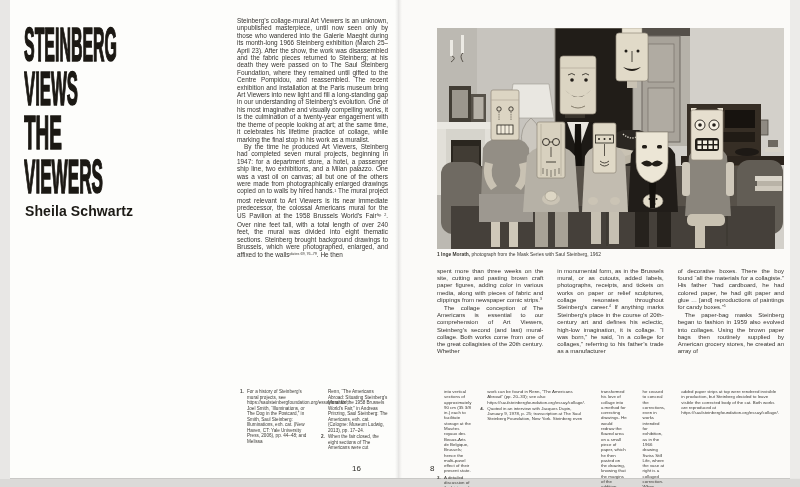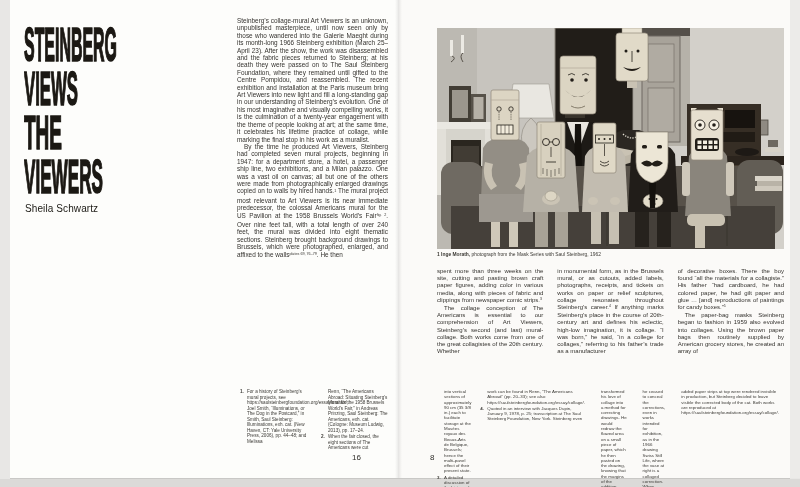--- a/index.html
+++ b/index.html
@@ -12,21 +12,21 @@
   .spread{position:absolute;inset:0;}
   .page{position:absolute;top:0;height:478px;border-bottom:1px solid #c9c8c6;}
   .page-left{left:10px;width:388px;background:#fdfdfb;}
   .page-right{left:398px;width:392px;background:#fbfaf8;}
   .gutter{position:absolute;left:395px;top:0;width:7px;height:478px;
     background:linear-gradient(to right, rgba(0,0,0,0) 0%, rgba(0,0,0,0.08) 50%, rgba(0,0,0,0) 100%);}
   .bottom-edge{position:absolute;left:0;top:479px;width:800px;height:8px;background:#dbdad8;}
   .right-edge{position:absolute;left:790px;top:0;width:10px;height:478px;background:#ecebe9;}
 
   .title-svg{position:absolute;left:24px;top:18px;}
-  .author{position:absolute;left:25px;top:203px;font-size:10px;font-weight:400;color:#1c1a15;letter-spacing:.1px;}
+  .author{position:absolute;left:25px;top:203px;font-size:14px;font-weight:700;color:#1c1a15;letter-spacing:.1px;}
 
   .p16-col{position:absolute;left:237px;top:17px;width:151px;
     font-size:6.4px;line-height:7.4px;color:#35332f;text-align:justify;}
   .p16-col p{margin:0;}
   .indent{text-indent:7px;}
   sup.ref{font-size:58%;position:relative;top:-0.45em;vertical-align:baseline;}
 
   .caption{position:absolute;left:437px;top:252px;width:330px;font-size:4.9px;color:#3a3833;}
   .caption b{font-weight:700;}
 
@@ -36,21 +36,21 @@
 
   .fn-row{position:absolute;display:flex;font-size:4.6px;line-height:5.5px;color:#3c3a36;text-align:left;}
   .fn-p16{left:240px;top:389px;width:150px;gap:12px;}
   .fn-p16 .fn-col{width:69px;}
   .fn-p17{left:437px;top:389px;width:338px;gap:9px;font-size:4.4px;line-height:5.3px;}
   .fn-p17 .fn-col{flex:1;}
   .fn-col{padding-left:7px;box-sizing:border-box;}
   .fn-seg{position:relative;margin:0 0 1px 0;}
   .fn-marker{position:absolute;left:-7px;top:0;font-weight:700;}
 
-  .pagenum{position:absolute;font-size:8px;color:#2f2d29;}
+  .pagenum{position:absolute;font-size:8px;color:#2f2d29;margin-top:11px;}
   .pagenum-16{left:352px;top:453px;}
   .pagenum-17{left:430px;top:453px;}
 
   .photo{position:absolute;left:437px;top:28px;width:347px;height:221px;}
 </style>
 </head>
 <body>
 
 <div class="spread">
 

